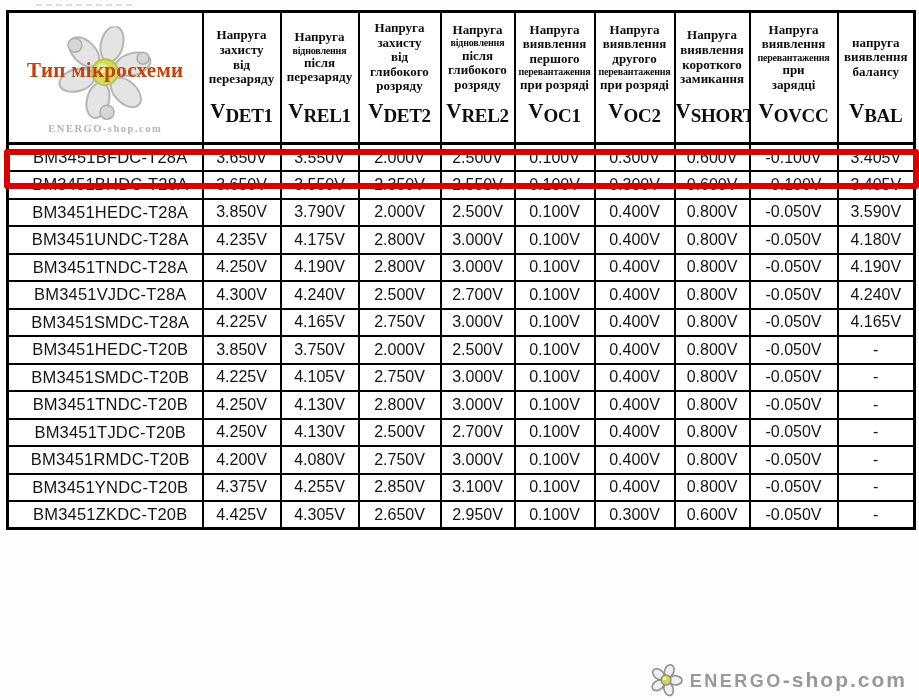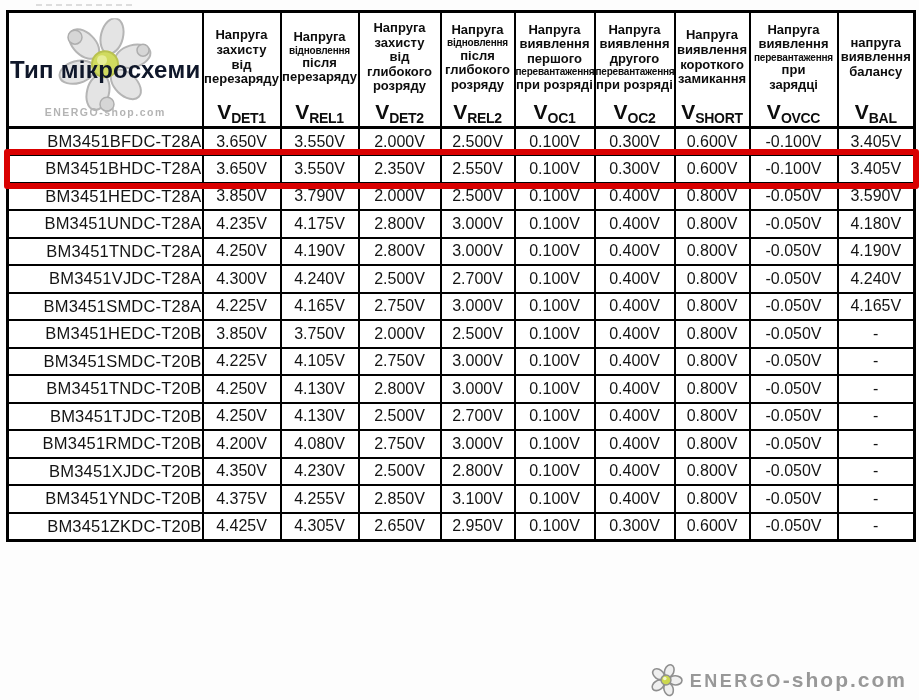--- a/index.html
+++ b/index.html
@@ -8,43 +8,43 @@
   #page { position: relative; width: 919px; height: 700px; background: #fdfdfd; }
 
   
   .top-artifact { position: absolute; left: 36px; top: 4px; width: 96px; height: 0;
                   border-top: 2px dashed #d6d6d6; opacity: .8; }
 
   table#spec-table { position: absolute; left: 6px; top: 10px; width: 907px;
                      border-collapse: collapse; table-layout: fixed;
                      border: 3px solid #000; }
   th, td { border: 2px solid #000; box-sizing: border-box; overflow: hidden; }
-  thead th { border-bottom: 3px solid #000; vertical-align: bottom; padding: 3px 0 2px 0; background:#fff; }
+  thead th { border-bottom: 3px solid #000; vertical-align: bottom; padding: 3px 0 18px 0; background:#fff;font-family:Liberation Serif, serif; }
   thead tr { height: 116px; }
 
   
   th.corner { position: relative; vertical-align: middle; }
   .corner-logo { position: absolute; left: 50%; top: 50%; transform: translate(-50%,-54%); opacity: .9; }
   .corner-wm { position: absolute; left: 0; right: 0; bottom: 8px; text-align: center;
                font-size: 10.5px; color: #b4b4b4; letter-spacing: 1.5px; font-weight: bold; }
-  .chip-type-title { position: relative; z-index: 2; font-size: 24px; font-weight: bold;
-                     color: #0f172a; text-align: center; letter-spacing: .3px; }
+  .chip-type-title { position: relative; z-index: 2; font-size: 21px; font-weight: bold;
+                     color: #c2410c; text-align: center; letter-spacing: .3px; }
 
   
   .col-inner { display: flex; flex-direction: column; height: 108px; }
   .hdr-title { flex: 1; display: flex; flex-direction: column; justify-content: center;
                color: #0d0d0d; font-size: 13px; line-height: 1.12; text-align: center; }
   .hdr-title .ln.small { font-size: 10px; letter-spacing: -0.2px; }
   th.bold .hdr-title { font-weight: bold; }
   .hdr-sym { height: 25px; text-align: center; font-size: 21px; color: #0d0d0d; line-height: 25px; }
-  .hdr-sym sub { font-size: 14px; vertical-align: -4px; letter-spacing: -0.3px; }
+  .hdr-sym sub { font-size: 19px; vertical-align: -4px; letter-spacing: -0.3px; }
 
   
   tbody td { height: 27.5px; padding: 0; background: #fff; color: #141414; }
-  td.chip { text-align: right; padding-left: 10px; font-size: 16.5px; letter-spacing: .2px; }
+  td.chip { text-align: center; padding-left: 10px; font-size: 16.5px; letter-spacing: .2px; }
   td.val  { text-align: center; font-size: 16px; }
 
   
   #highlight-box { position: absolute; box-sizing: border-box; z-index: 6;
                    border: 6px solid #d90000; border-radius: 3px; pointer-events: none; }
 
   
   .footer-logo { position: absolute; right: 12px; top: 662px; height: 36px;
                  display: flex; align-items: center; gap: 7px; }
   .footer-text { font-size: 21px; color: #989898; letter-spacing: 2px; font-weight: bold; }
@@ -342,32 +342,20 @@
           <td class="val">4.080V</td>
           <td class="val">2.750V</td>
           <td class="val">3.000V</td>
           <td class="val">0.100V</td>
           <td class="val">0.400V</td>
           <td class="val">0.800V</td>
           <td class="val">-0.050V</td>
           <td class="val">-</td>
         </tr>
         <tr>
-          <td class="chip">BM3451XJDC-T20B</td>
-          <td class="val">4.350V</td>
-          <td class="val">4.230V</td>
-          <td class="val">2.500V</td>
-          <td class="val">2.800V</td>
-          <td class="val">0.100V</td>
-          <td class="val">0.400V</td>
-          <td class="val">0.800V</td>
-          <td class="val">-0.050V</td>
-          <td class="val">-</td>
-        </tr>
-        <tr>
           <td class="chip">BM3451YNDC-T20B</td>
           <td class="val">4.375V</td>
           <td class="val">4.255V</td>
           <td class="val">2.850V</td>
           <td class="val">3.100V</td>
           <td class="val">0.100V</td>
           <td class="val">0.400V</td>
           <td class="val">0.800V</td>
           <td class="val">-0.050V</td>
           <td class="val">-</td>

